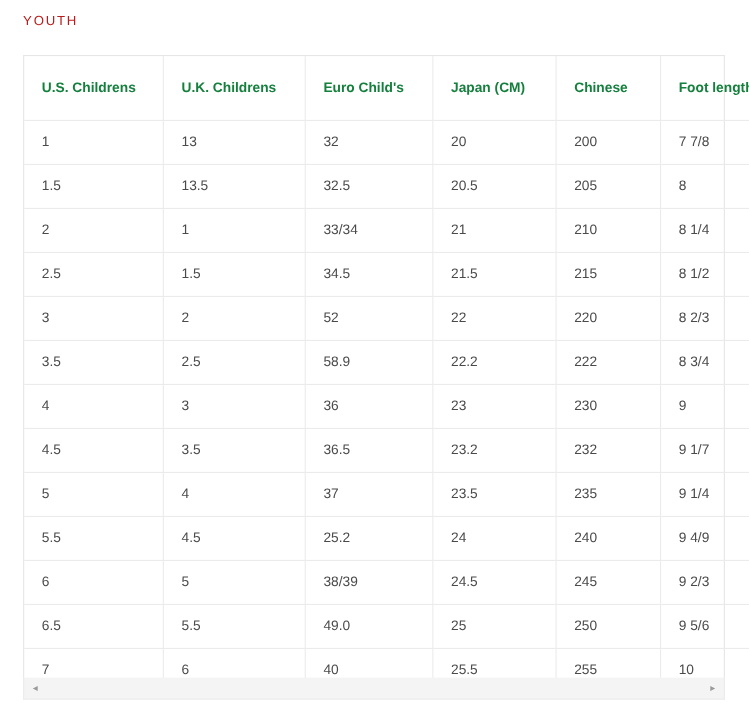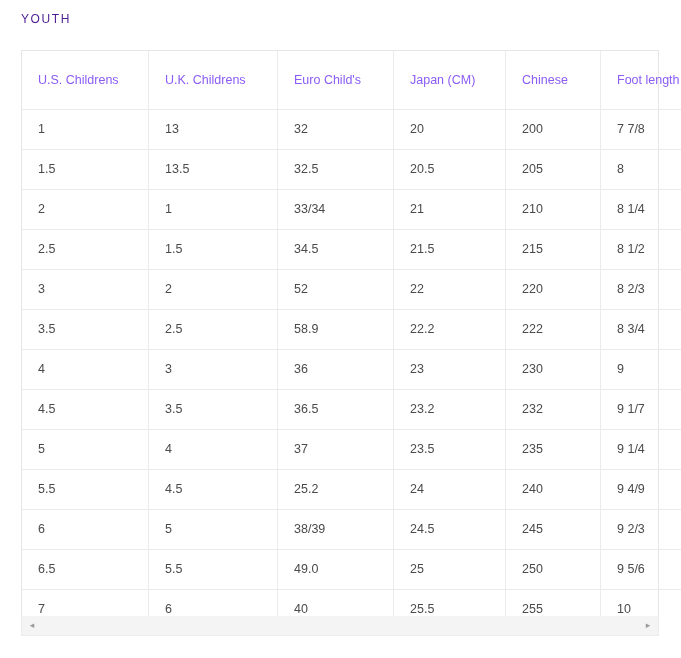--- a/index.html
+++ b/index.html
@@ -19,21 +19,21 @@
     width: 681px;
     height: 658px;
     box-sizing: border-box;
   }
   .section-title {
     position: absolute;
     left: 21px;
     top: 12px;
     font-size: 12px;
     letter-spacing: 1.6px;
-    color: #4c1d95;
+    color: #b91c1c;
     font-weight: 400;
     text-transform: uppercase;
   }
   .table-wrap {
     position: absolute;
     left: 21px;
     top: 50px;
     width: 638px;
     border: 1px solid #e6e6e6;
     box-sizing: border-box;
@@ -58,22 +58,22 @@
   table.size-table th:last-child,
   table.size-table td:last-child {
     border-right: none;
   }
   table.size-table tr:last-child td {
     border-bottom: none;
   }
   table.size-table thead th {
     height: 58px;
     font-size: 12.5px;
-    font-weight: normal;
-    color: #8b5cf6;
+    font-weight: bold;
+    color: #15803d;
     line-height: 1.45;
   }
   table.size-table tbody td {
     height: 39px;
     line-height: 39px;
     color: #4a4a4a;
   }
   .col-0 { width: 110px; }
   .col-1 { width: 112px; }
   .col-2 { width: 99px; }

